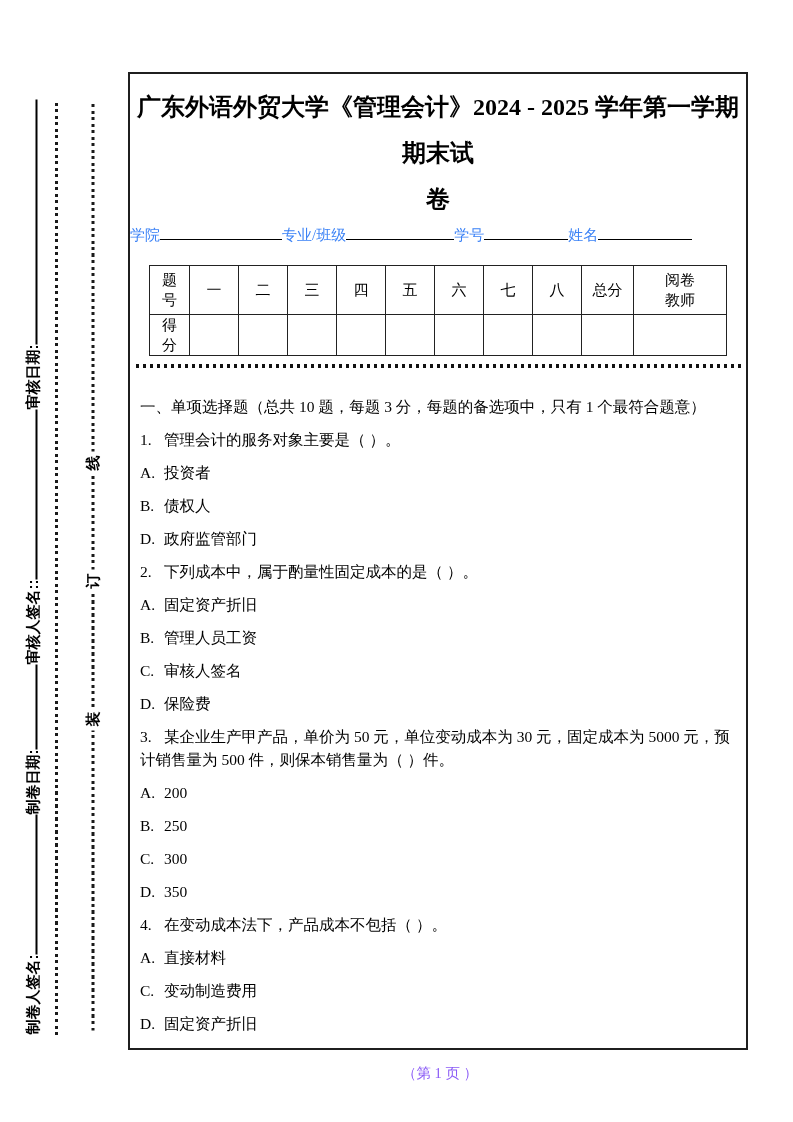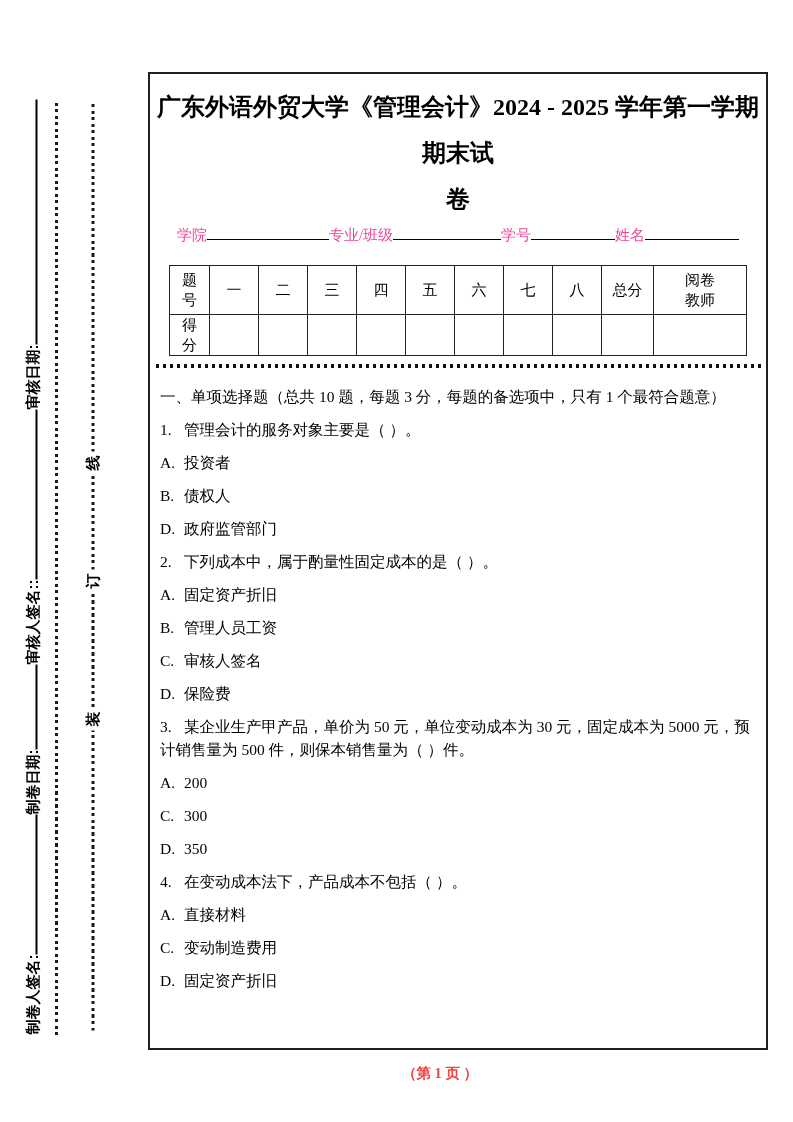--- a/index.html
+++ b/index.html
@@ -23,54 +23,54 @@
   .gutter-binding{
     left:-375px;top:556px;width:935px;height:22px;
     display:flex;align-items:center;
     font-family:"Liberation Sans","DejaVu Sans",sans-serif;
     font-weight:bold;font-size:15px;color:#000;
   }
   .gutter-binding .seg{height:3px;margin:0 4px;}
   .s1{width:300px;} .s2{width:115px;} .s3{width:95px;} .s4{flex:1;}
   
   .frame{
-    position:absolute;left:148px;top:72px;width:620px;height:978px;
+    position:absolute;left:128px;top:72px;width:620px;height:978px;
     border:2px solid #1f1f1f;box-sizing:border-box;padding-top:10px;
   }
   .title-line{
     text-align:center;font-size:24px;line-height:46px;font-weight:600;color:#000;
   }
   .info-row{
-    margin-top:2px;display:flex;justify-content:center;align-items:baseline;
-    font-size:15px;line-height:22px;white-space:nowrap;color:#ec4899;
+    margin-top:2px;display:flex;align-items:baseline;
+    font-size:15px;line-height:22px;white-space:nowrap;color:#3b82f6;
   }
   .info-row .blank{display:inline-block;border-bottom:1.5px solid #000;height:15px;}
   .w1{width:122px;} .w2{width:108px;} .w3{width:84px;} .w4{width:94px;}
   
   table.score{
     margin:19px auto 0 auto;border-collapse:collapse;table-layout:fixed;
     width:577px;text-align:center;font-size:15px;color:#000;
   }
   table.score td,table.score th{
     border:1.5px solid #222;font-weight:normal;padding:0;vertical-align:middle;
   }
   table.score .hrow td,table.score .hrow th{height:48px;}
   table.score .srow td,table.score .srow th{height:40px;}
   .pre{white-space:pre-line;line-height:20px;}
   
   .dot-sep{margin:8px 4px 0 6px;height:4px;
     background:repeating-linear-gradient(to right,#111 0 3.5px,transparent 3.5px 7px);}
   
   .questions{padding:17px 14px 0 10px;font-size:15.5px;color:#000;}
-  .qline{line-height:23px;margin-bottom:10px;}
+  .qline{line-height:23px;margin-bottom:10px;margin-top:10px;}
   .qline .num{display:inline-block;min-width:18px;margin-right:6px;}
   
   .footer{
     position:absolute;left:130px;top:1064px;width:620px;text-align:center;
-    font-size:14.5px;font-weight:bold;color:#ef4444;
+    font-size:14.5px;font-weight:normal;color:#8b5cf6;
   }
 </style>
 </head>
 <body>
 
 <div class="rot gutter-labels">
   <span>制卷人签名:</span>
     <span class="blank b1"></span>
     <span>制卷日期:</span>
     <span class="blank b2"></span>
@@ -166,20 +166,21 @@
     <div class="qline"><span class="num">D.</span><span>政府监管部门</span></div>
 
     <div class="qline"><span class="num">2.</span><span>下列成本中，属于酌量性固定成本的是（  ）。</span></div>
     <div class="qline"><span class="num">A.</span><span>固定资产折旧</span></div>
     <div class="qline"><span class="num">B.</span><span>管理人员工资</span></div>
     <div class="qline"><span class="num">C.</span><span>审核人签名</span></div>
     <div class="qline"><span class="num">D.</span><span>保险费</span></div>
 
     <div class="qline"><span class="num">3.</span><span>某企业生产甲产品，单价为 50 元，单位变动成本为 30 元，固定成本为 5000 元，预计销售量为 500 件，则保本销售量为（  ）件。</span></div>
     <div class="qline"><span class="num">A.</span><span>200</span></div>
+    <div class="qline"><span class="num">B.</span><span>250</span></div>
     <div class="qline"><span class="num">C.</span><span>300</span></div>
     <div class="qline"><span class="num">D.</span><span>350</span></div>
 
     <div class="qline"><span class="num">4.</span><span>在变动成本法下，产品成本不包括（  ）。</span></div>
     <div class="qline"><span class="num">A.</span><span>直接材料</span></div>
     <div class="qline"><span class="num">C.</span><span>变动制造费用</span></div>
     <div class="qline"><span class="num">D.</span><span>固定资产折旧</span></div>
   </div>
 
 </div>

